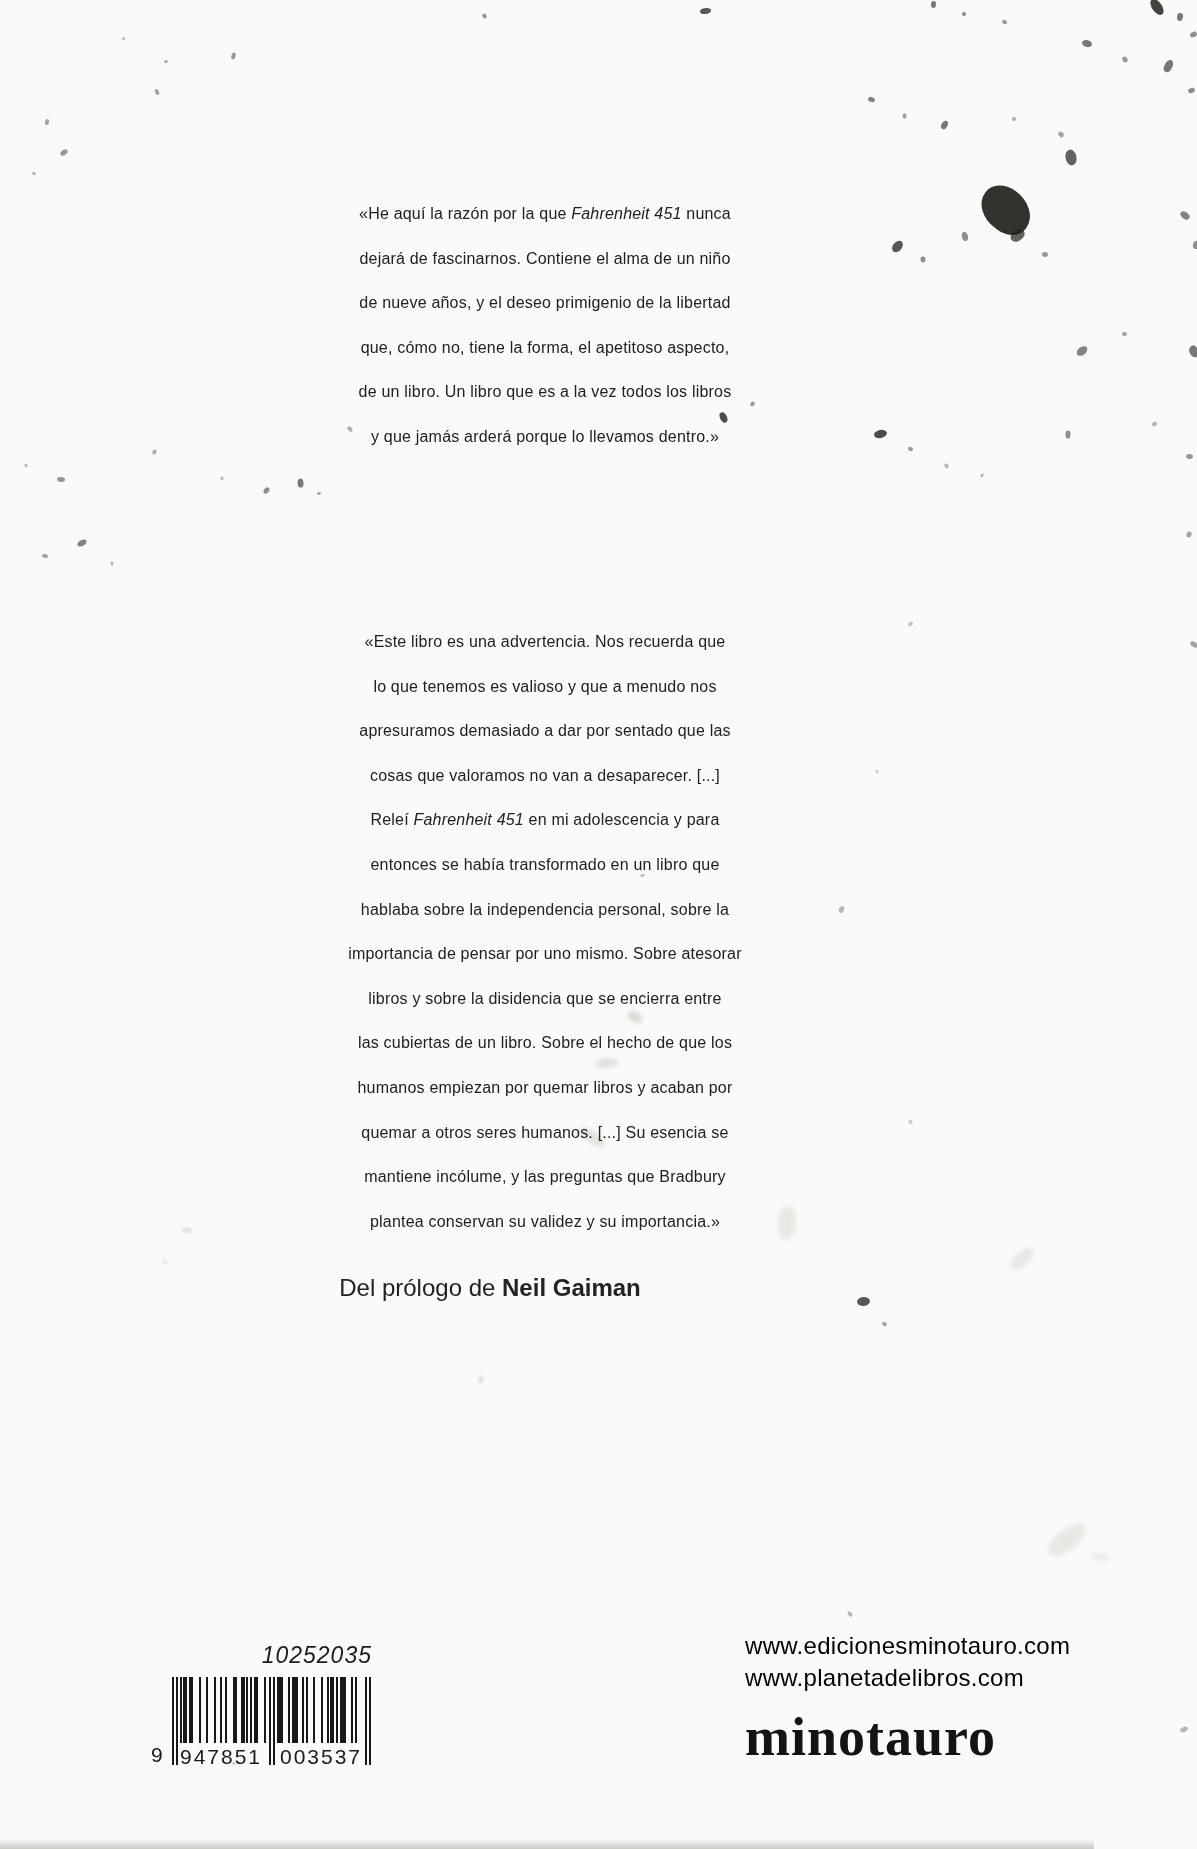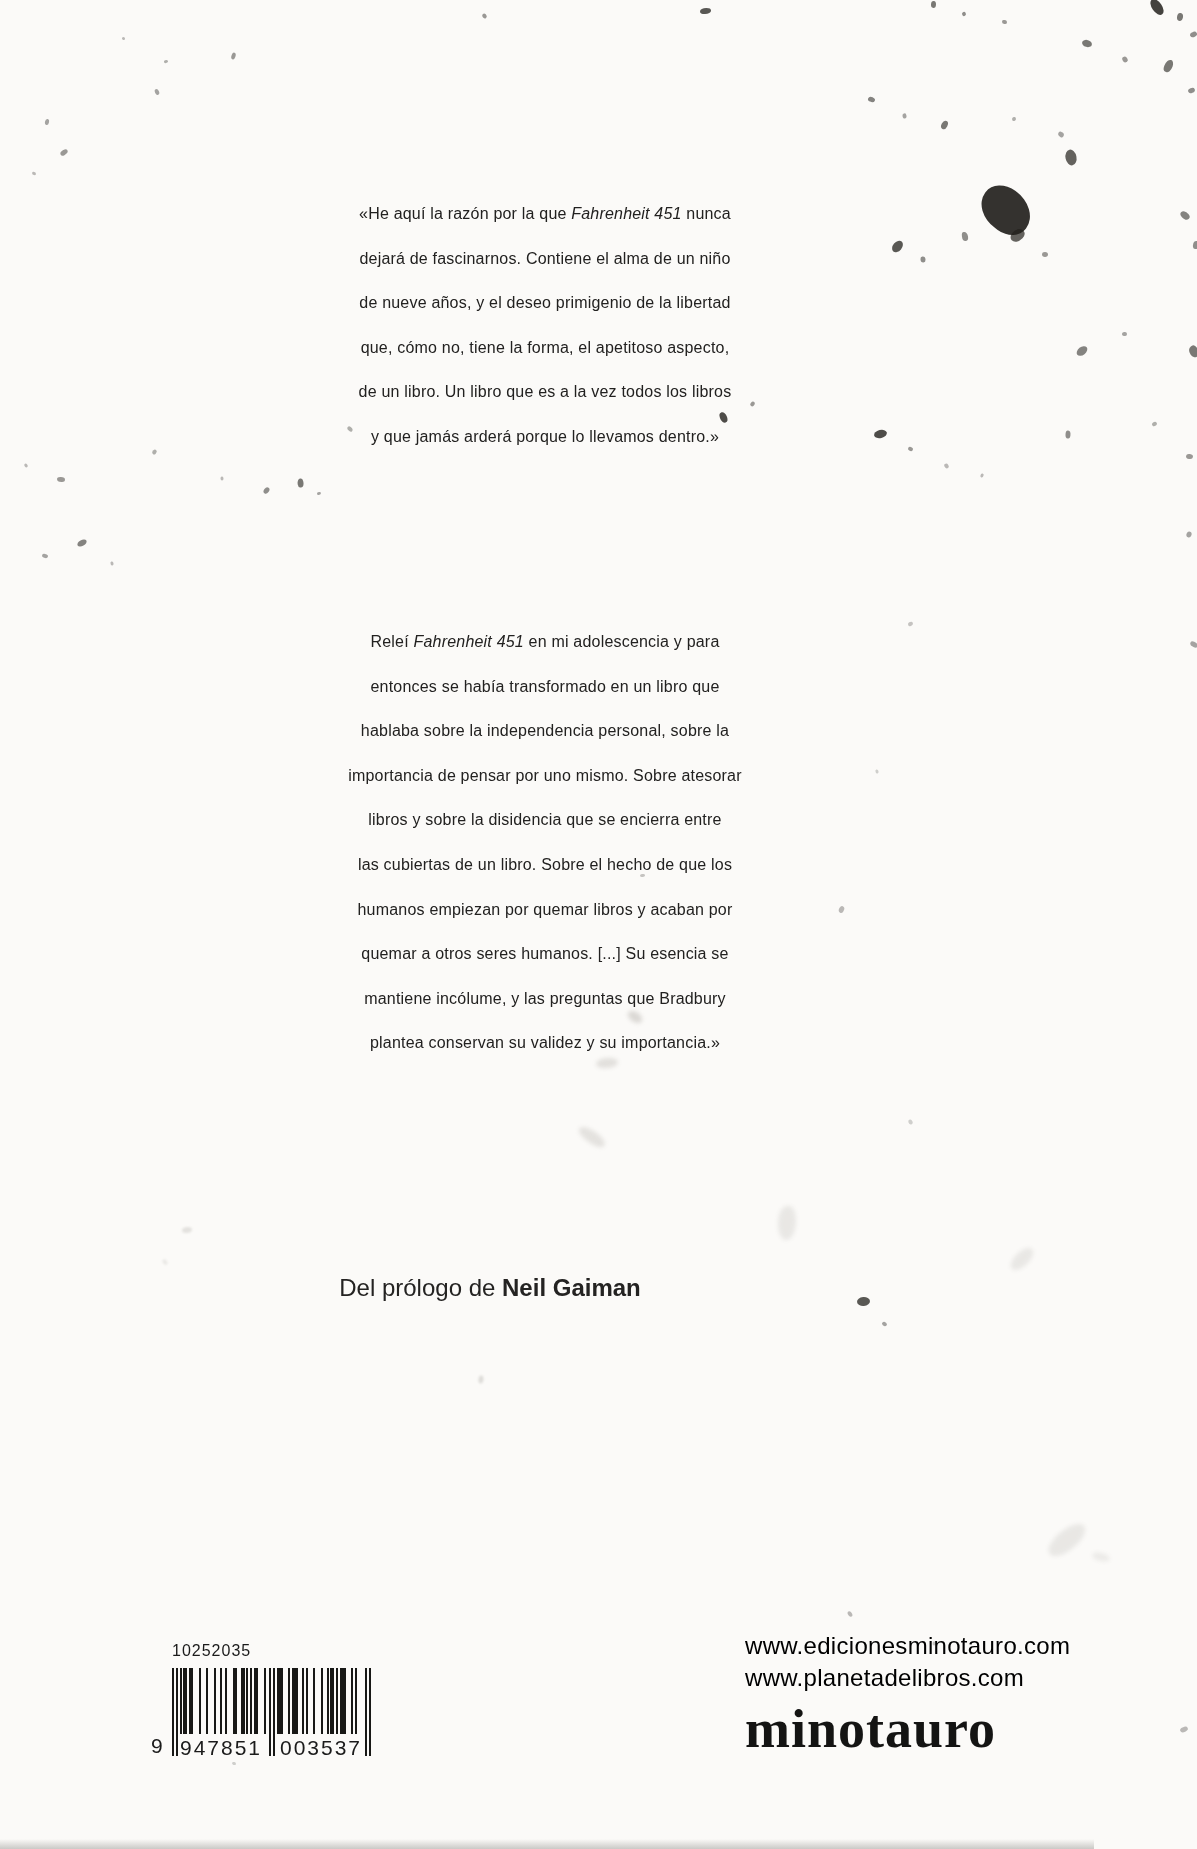--- a/index.html
+++ b/index.html
@@ -16,33 +16,33 @@
   .qlines{white-space:pre-line;}
   .qline em{font-style:italic;}
 
   .attribution{position:absolute;width:730px;text-align:center;font-size:24px;color:#242322;}
   .a1{left:180px;top:488px;}
   .a2{left:125px;top:1274px;}
   .attribution strong{font-weight:700;}
 
   
   .barcode-block{position:absolute;left:150px;top:1642px;width:240px;color:#1b1b1b;}
-  .product-code{margin-left:22px;width:200px;text-align:left;font-size:16px;
-    letter-spacing:1px;margin-bottom:8px;}
+  .product-code{margin-left:22px;width:200px;text-align:right;font-size:23px;
+    letter-spacing:1px;margin-bottom:8px;font-style:italic;}
   .barcode{position:relative;margin-left:22px;width:200px;height:96px;}
   .bar{position:absolute;top:0;background:#181816;}
   .bc-digit{position:absolute;font-size:21px;color:#1b1b1b;}
   .bc-first{left:-21px;top:66px;}
   .bc-g1{left:5px;top:68px;width:88px;text-align:center;letter-spacing:2px;}
   .bc-g2{left:104px;top:68px;width:90px;text-align:center;letter-spacing:2px;}
 
   
   .publisher-block{position:absolute;left:745px;top:1630px;}
   .url{font-size:24px;line-height:32px;color:#000000;letter-spacing:.3px;}
-  .logo{margin-top:8px;font-family:"Liberation Serif","DejaVu Serif",serif;
+  .logo{margin-top:16px;font-family:"Liberation Serif","DejaVu Serif",serif;
     font-weight:700;font-size:54px;line-height:54px;color:#141413;letter-spacing:1px;}
 
   
   #speckle-layer{position:absolute;inset:0;pointer-events:none;}
   .speck{position:absolute;}
   .bottom-edge{position:absolute;left:0;bottom:0;width:100%;height:10px;
     background:linear-gradient(to bottom, rgba(0,0,0,0), rgba(110,110,105,.35));}
 </style>
 </head>
 <body>
@@ -135,20 +135,24 @@
     <div class="qline"><span>«He aquí la razón por la que </span><em>Fahrenheit 451</em><span> nunca</span></div>
     <div class="qlines">dejará de fascinarnos. Contiene el alma de un niño
 de nueve años, y el deseo primigenio de la libertad
 que, cómo no, tiene la forma, el apetitoso aspecto,
 de un libro. Un libro que es a la vez todos los libros
 y que jamás arderá porque lo llevamos dentro.»</div>
   </section>
 
 
   <section class="quote-block q2">
+    <div class="qlines">«Este libro es una advertencia. Nos recuerda que
+lo que tenemos es valioso y que a menudo nos
+apresuramos demasiado a dar por sentado que las
+cosas que valoramos no van a desaparecer. [...]</div>
     <div class="qline"><span>Releí </span><em>Fahrenheit 451</em><span> en mi adolescencia y para</span></div>
     <div class="qlines">entonces se había transformado en un libro que
 hablaba sobre la independencia personal, sobre la
 importancia de pensar por uno mismo. Sobre atesorar
 libros y sobre la disidencia que se encierra entre
 las cubiertas de un libro. Sobre el hecho de que los
 humanos empiezan por quemar libros y acaban por
 quemar a otros seres humanos. [...] Su esencia se
 mantiene incólume, y las preguntas que Bradbury
 plantea conservan su validez y su importancia.»</div>

